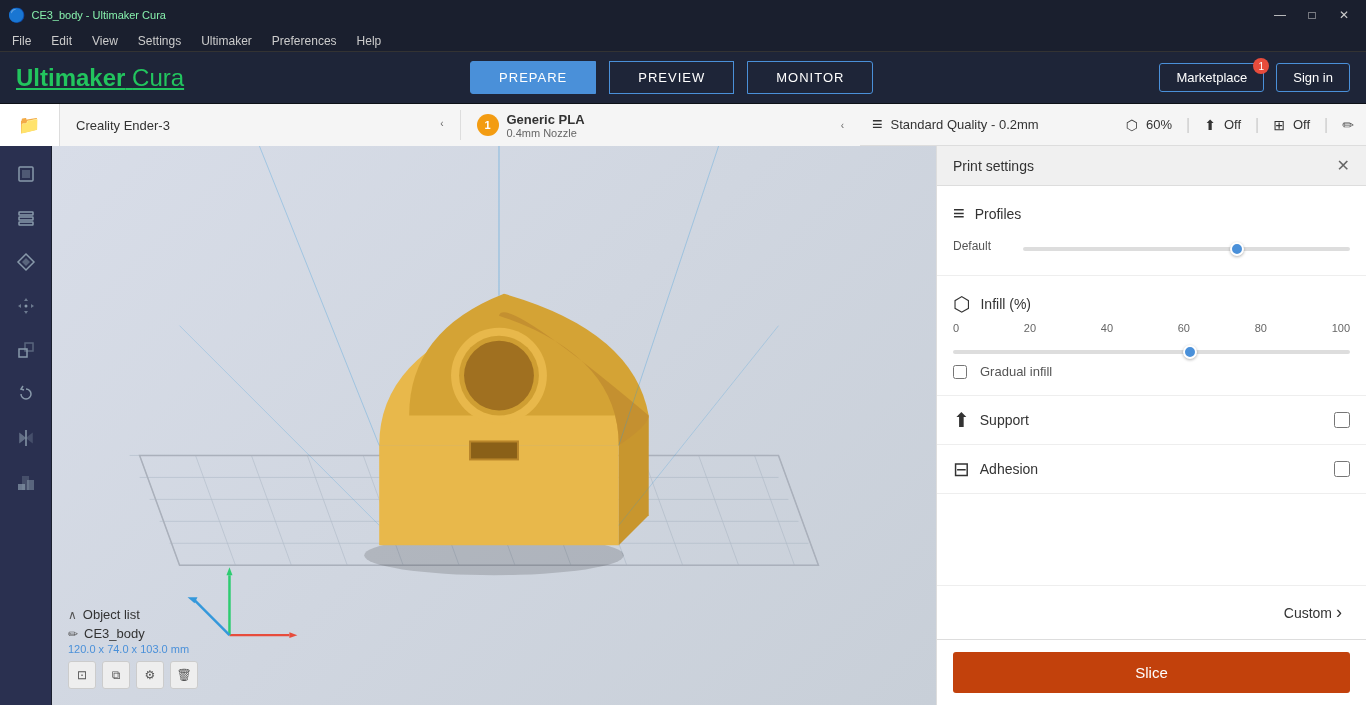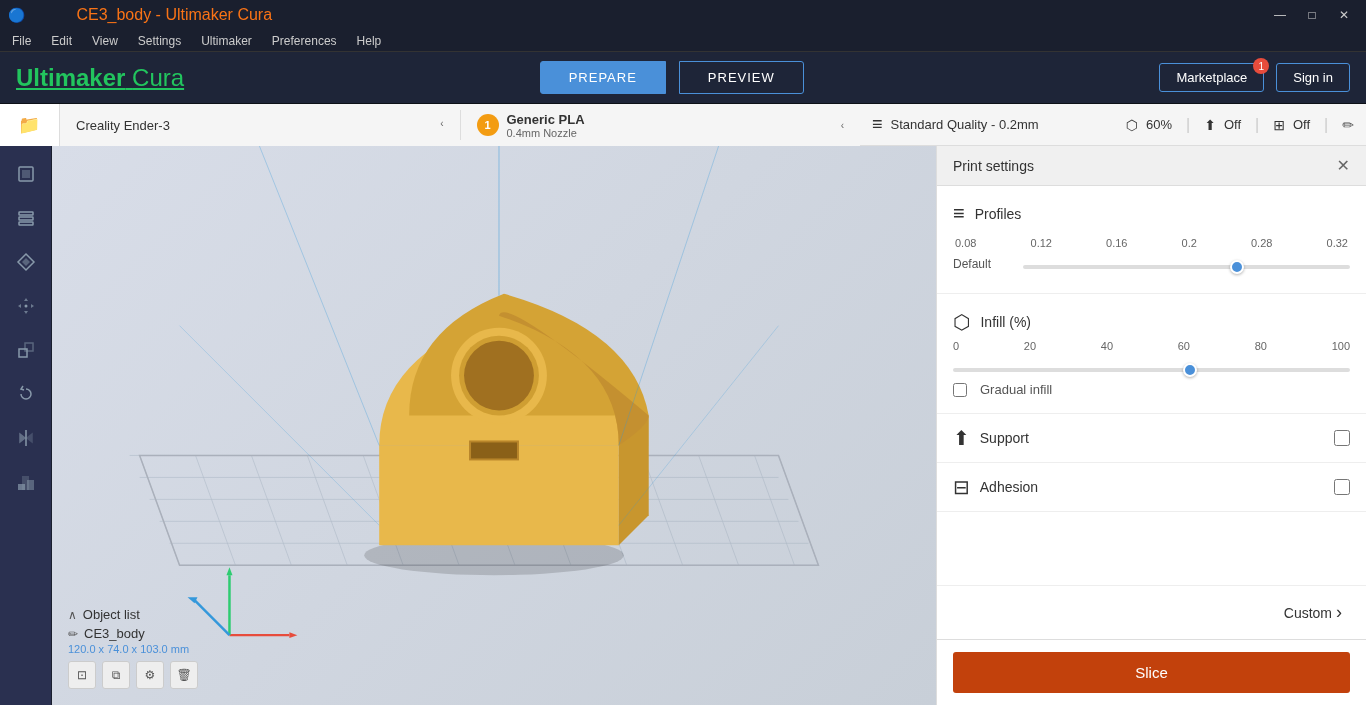--- a/index.html
+++ b/index.html
@@ -380,21 +380,21 @@
       gap: 8px;
       background: #f5f5f5;
     }
   </style>
 </head>
 <body>
 
 <div class="titlebar">
   <div class="titlebar-left">
     <span style="color:#4a90d9; font-size:14px;">🔵</span>
-    <span style="font-size:16px; color:#f97316;margin-left:45px;">CE3_body - Ultimaker Cura</span>
+    <span style="font-size:11px; color:#86efac;">CE3_body - Ultimaker Cura</span>
   </div>
   <div class="titlebar-controls">
     <button class="titlebar-btn">—</button>
     <button class="titlebar-btn">□</button>
     <button class="titlebar-btn close">✕</button>
   </div>
 </div>
 
 <div class="menubar">
   <span class="menubar-item">File</span>
@@ -407,20 +407,21 @@
 </div>
 
 <div class="header">
   <div class="logo">
     <span>Ultimaker</span>
     <span style="font-weight:300;">Cura</span>
   </div>
   <div class="header-nav">
     <button class="nav-btn active">PREPARE</button>
     <button class="nav-btn">PREVIEW</button>
+    <button class="nav-btn">MONITOR</button>
   </div>
   <div class="header-right">
     <button class="marketplace-btn">
       <span>Marketplace</span>
       <span class="marketplace-badge">1</span>
     </button>
     <button class="signin-btn">Sign in</button>
   </div>
 </div>
 
@@ -607,28 +608,20 @@
     <div class="panel-header">
       <span>Print settings</span>
       <button class="panel-close">✕</button>
     </div>
 
     <div class="panel-section">
       <div class="section-header">
         <span style="font-size:20px; color:#333;">≡</span>
         <span class="section-title">Profiles</span>
       </div>
-      <div class="quality-values">
-        <span>0.08</span>
-        <span>0.12</span>
-        <span>0.16</span>
-        <span>0.2</span>
-        <span>0.28</span>
-        <span>0.32</span>
-      </div>
       <div class="slider-row">
         <span class="slider-label">Default</span>
         <div style="flex:1; position:relative;">
           <input type="range" min="0" max="100" value="66" style="width: 100%; accent-color: rgb(74, 144, 217);">
         </div>
       </div>
     </div>
 
     <div class="panel-section">
       <div class="infill-row">

